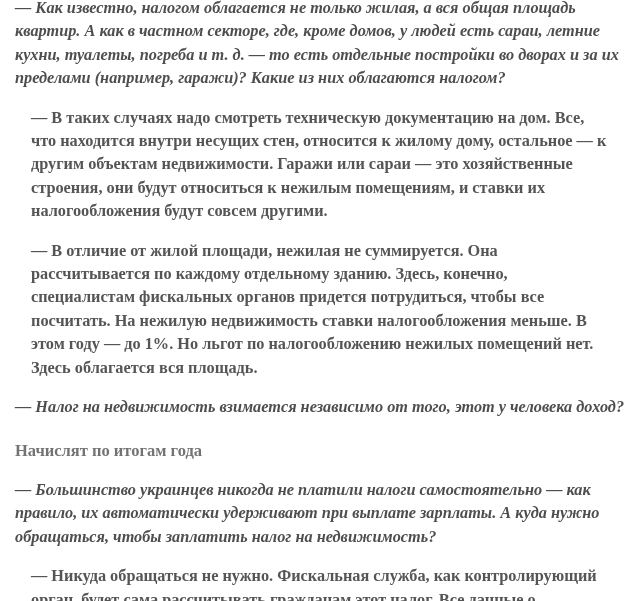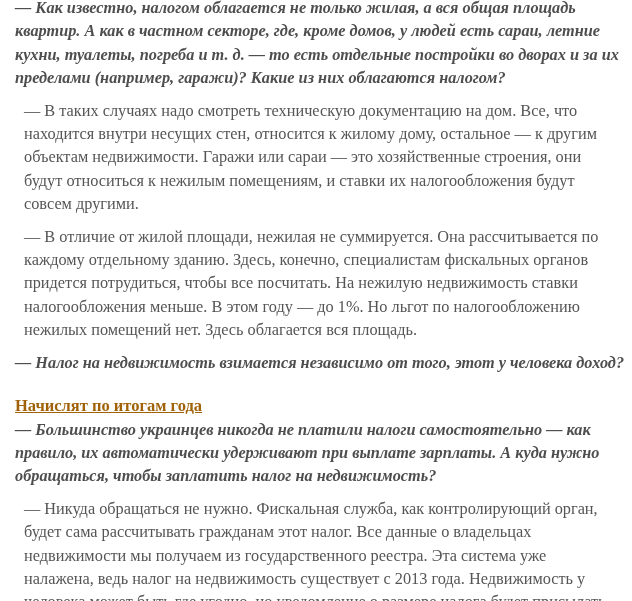--- a/index.html
+++ b/index.html
@@ -7,30 +7,29 @@
   .article {
     position: relative;
     padding: 0 6px 0 15px;
     font-family: "Liberation Serif", "DejaVu Serif", serif;
     font-size: 16.3px;
     line-height: 23.4px;
     color: #555555;
     margin-top: -4px;
   }
   .q { font-style: italic; font-weight: bold; color: #4e4e4e; margin: 0; }
-  .a { margin: 9px; }
+  .a { margin: 16px; font-weight: bold; }
   .block { margin: 0; }
   h3.heading {
     font-family: "Liberation Serif", "DejaVu Serif", serif;
     font-size: 16.5px;
     font-weight: bold;
-    color: #a16207;
-    margin: 20px 0 0 0;
+    color: #737373;
+    margin: 20px 0 16px 0;
     line-height: 23.4px;
-    text-decoration: underline;
   }
 </style>
 </head>
 <body>
 
 <div class="article">
   <div class="block">
     <p class="q">— Как известно, налогом облагается не только жилая, а вся общая площадь квартир. А как в частном секторе, где, кроме домов, у людей есть сараи, летние кухни, туалеты, погреба и т. д. — то есть отдельные постройки во дворах и за их пределами (например, гаражи)? Какие из них облагаются налогом?</p>
     <p class="a">— В таких случаях надо смотреть техническую документацию на дом. Все, что находится внутри несущих стен, относится к жилому дому, остальное — к другим объектам недвижимости. Гаражи или сараи — это хозяйственные строения, они будут относиться к нежилым помещениям, и ставки их налогообложения будут совсем другими.</p>
   </div>

